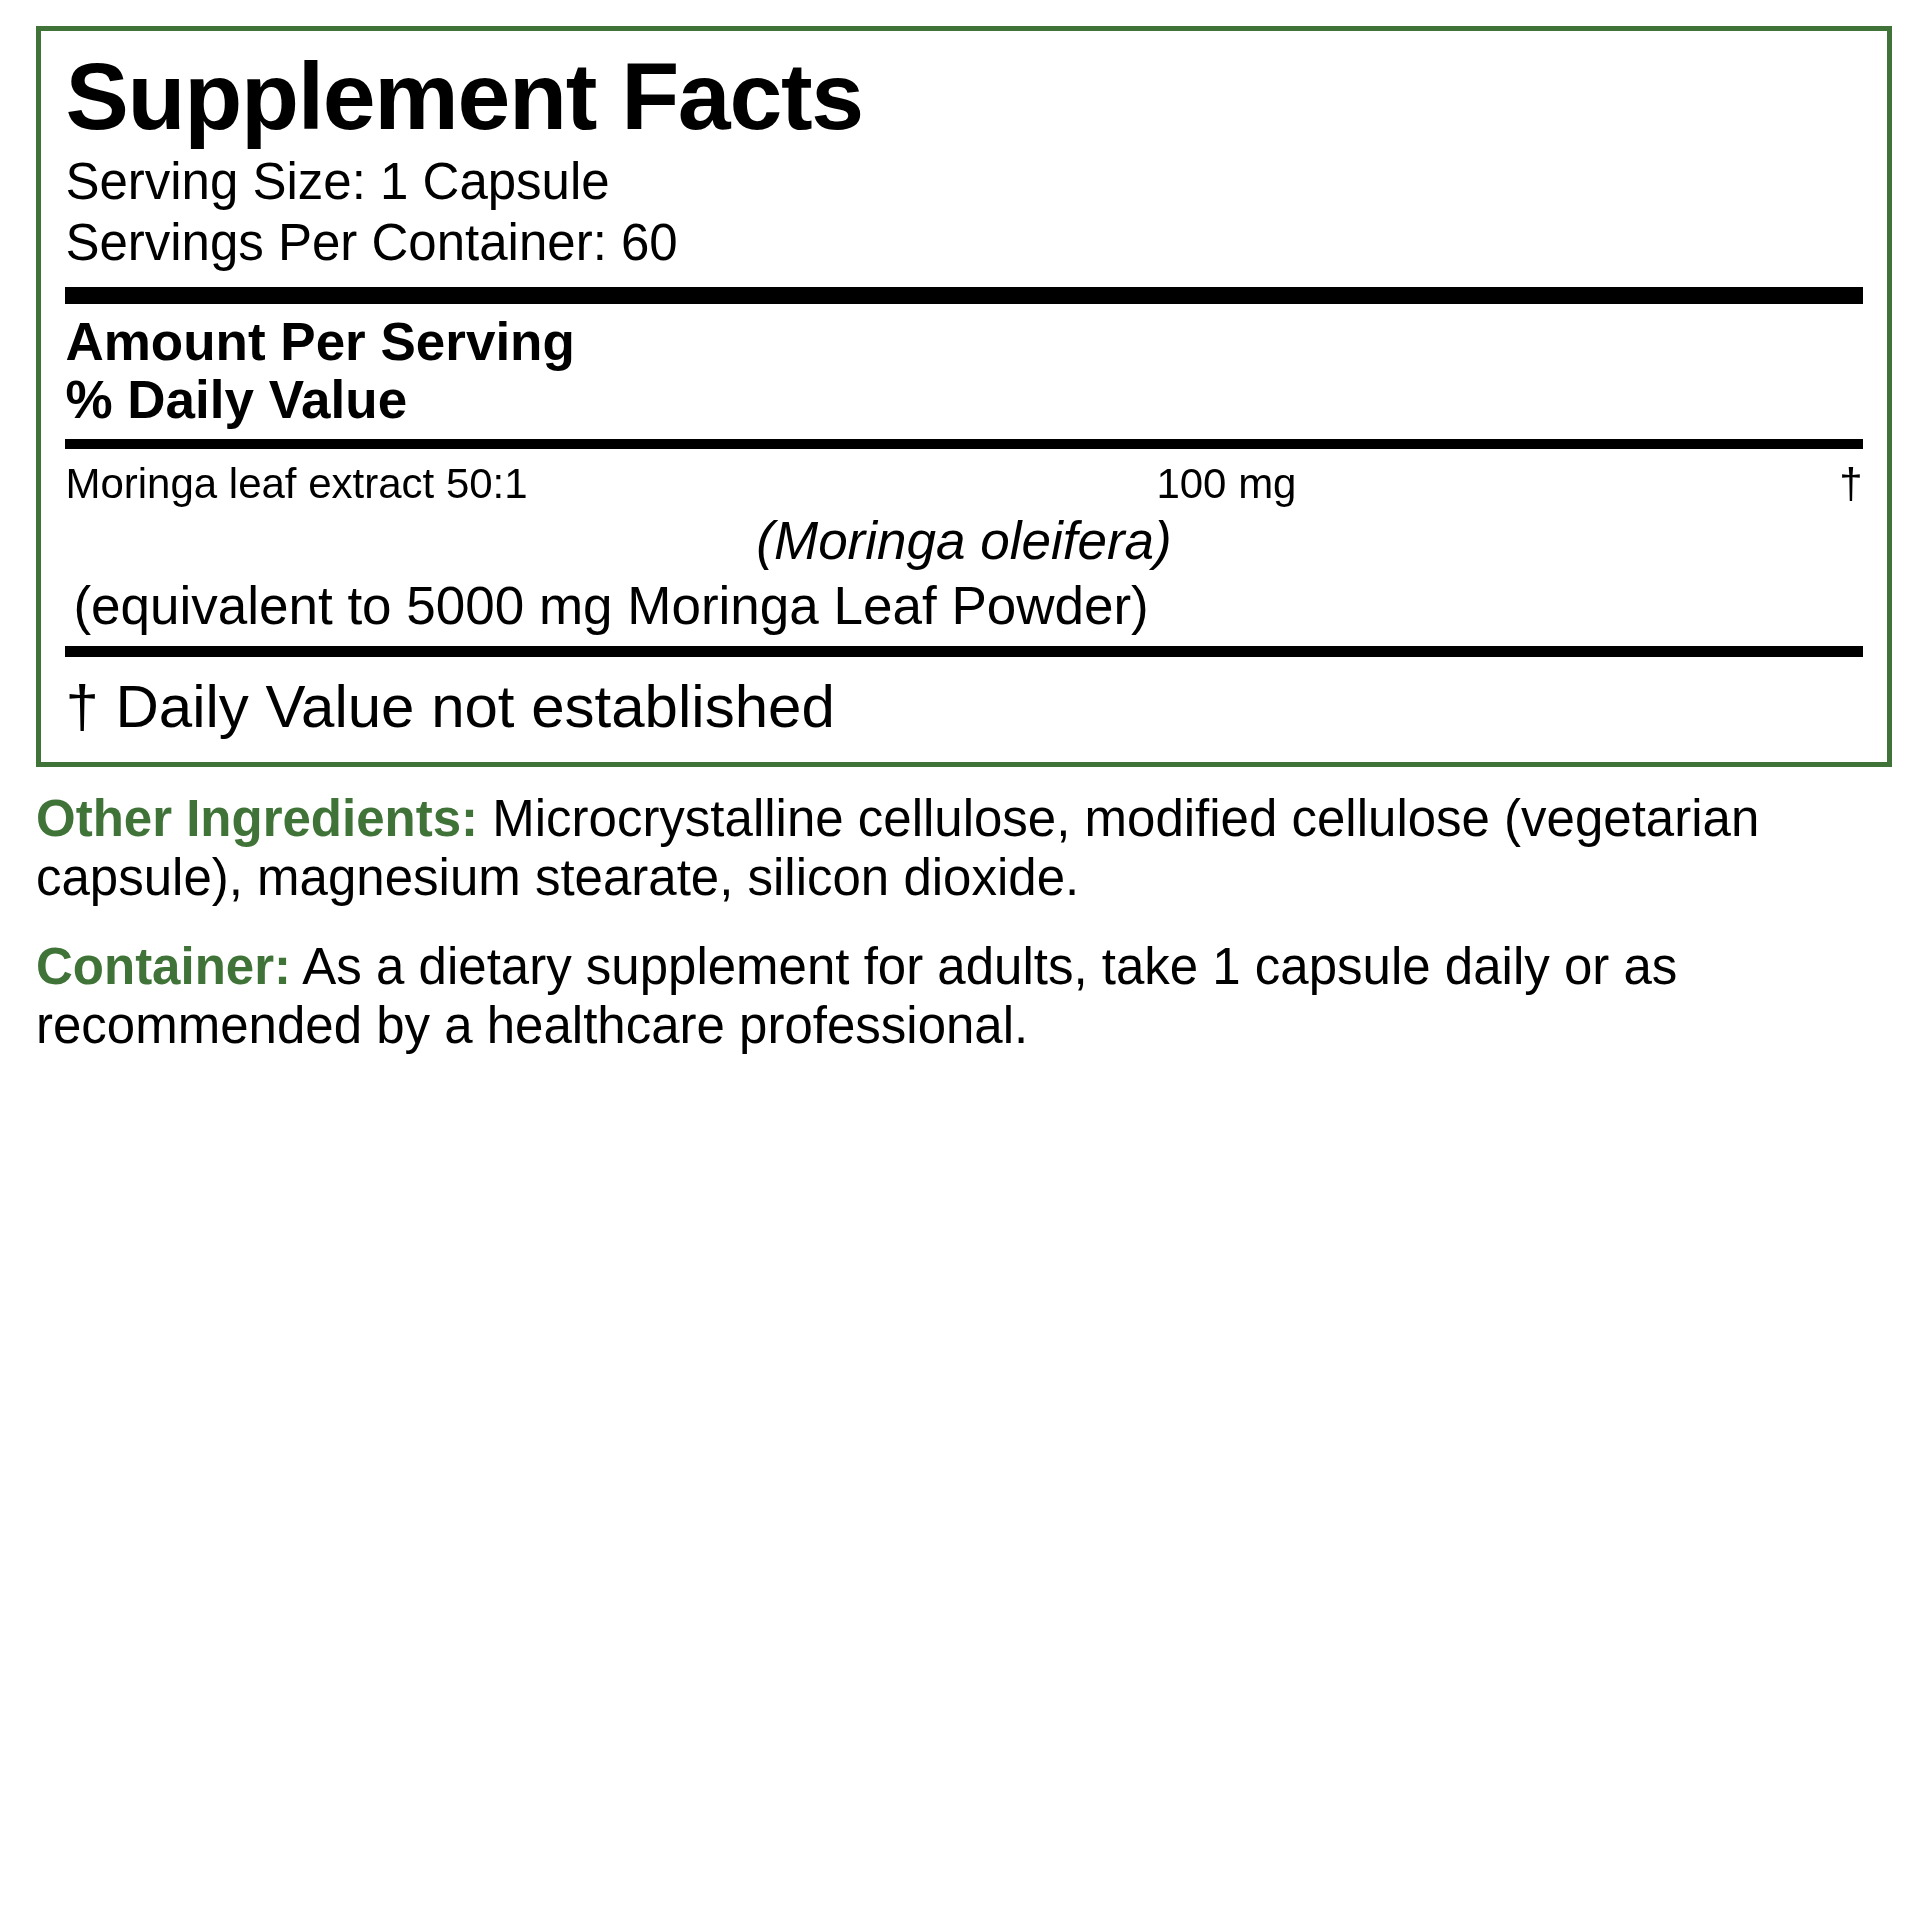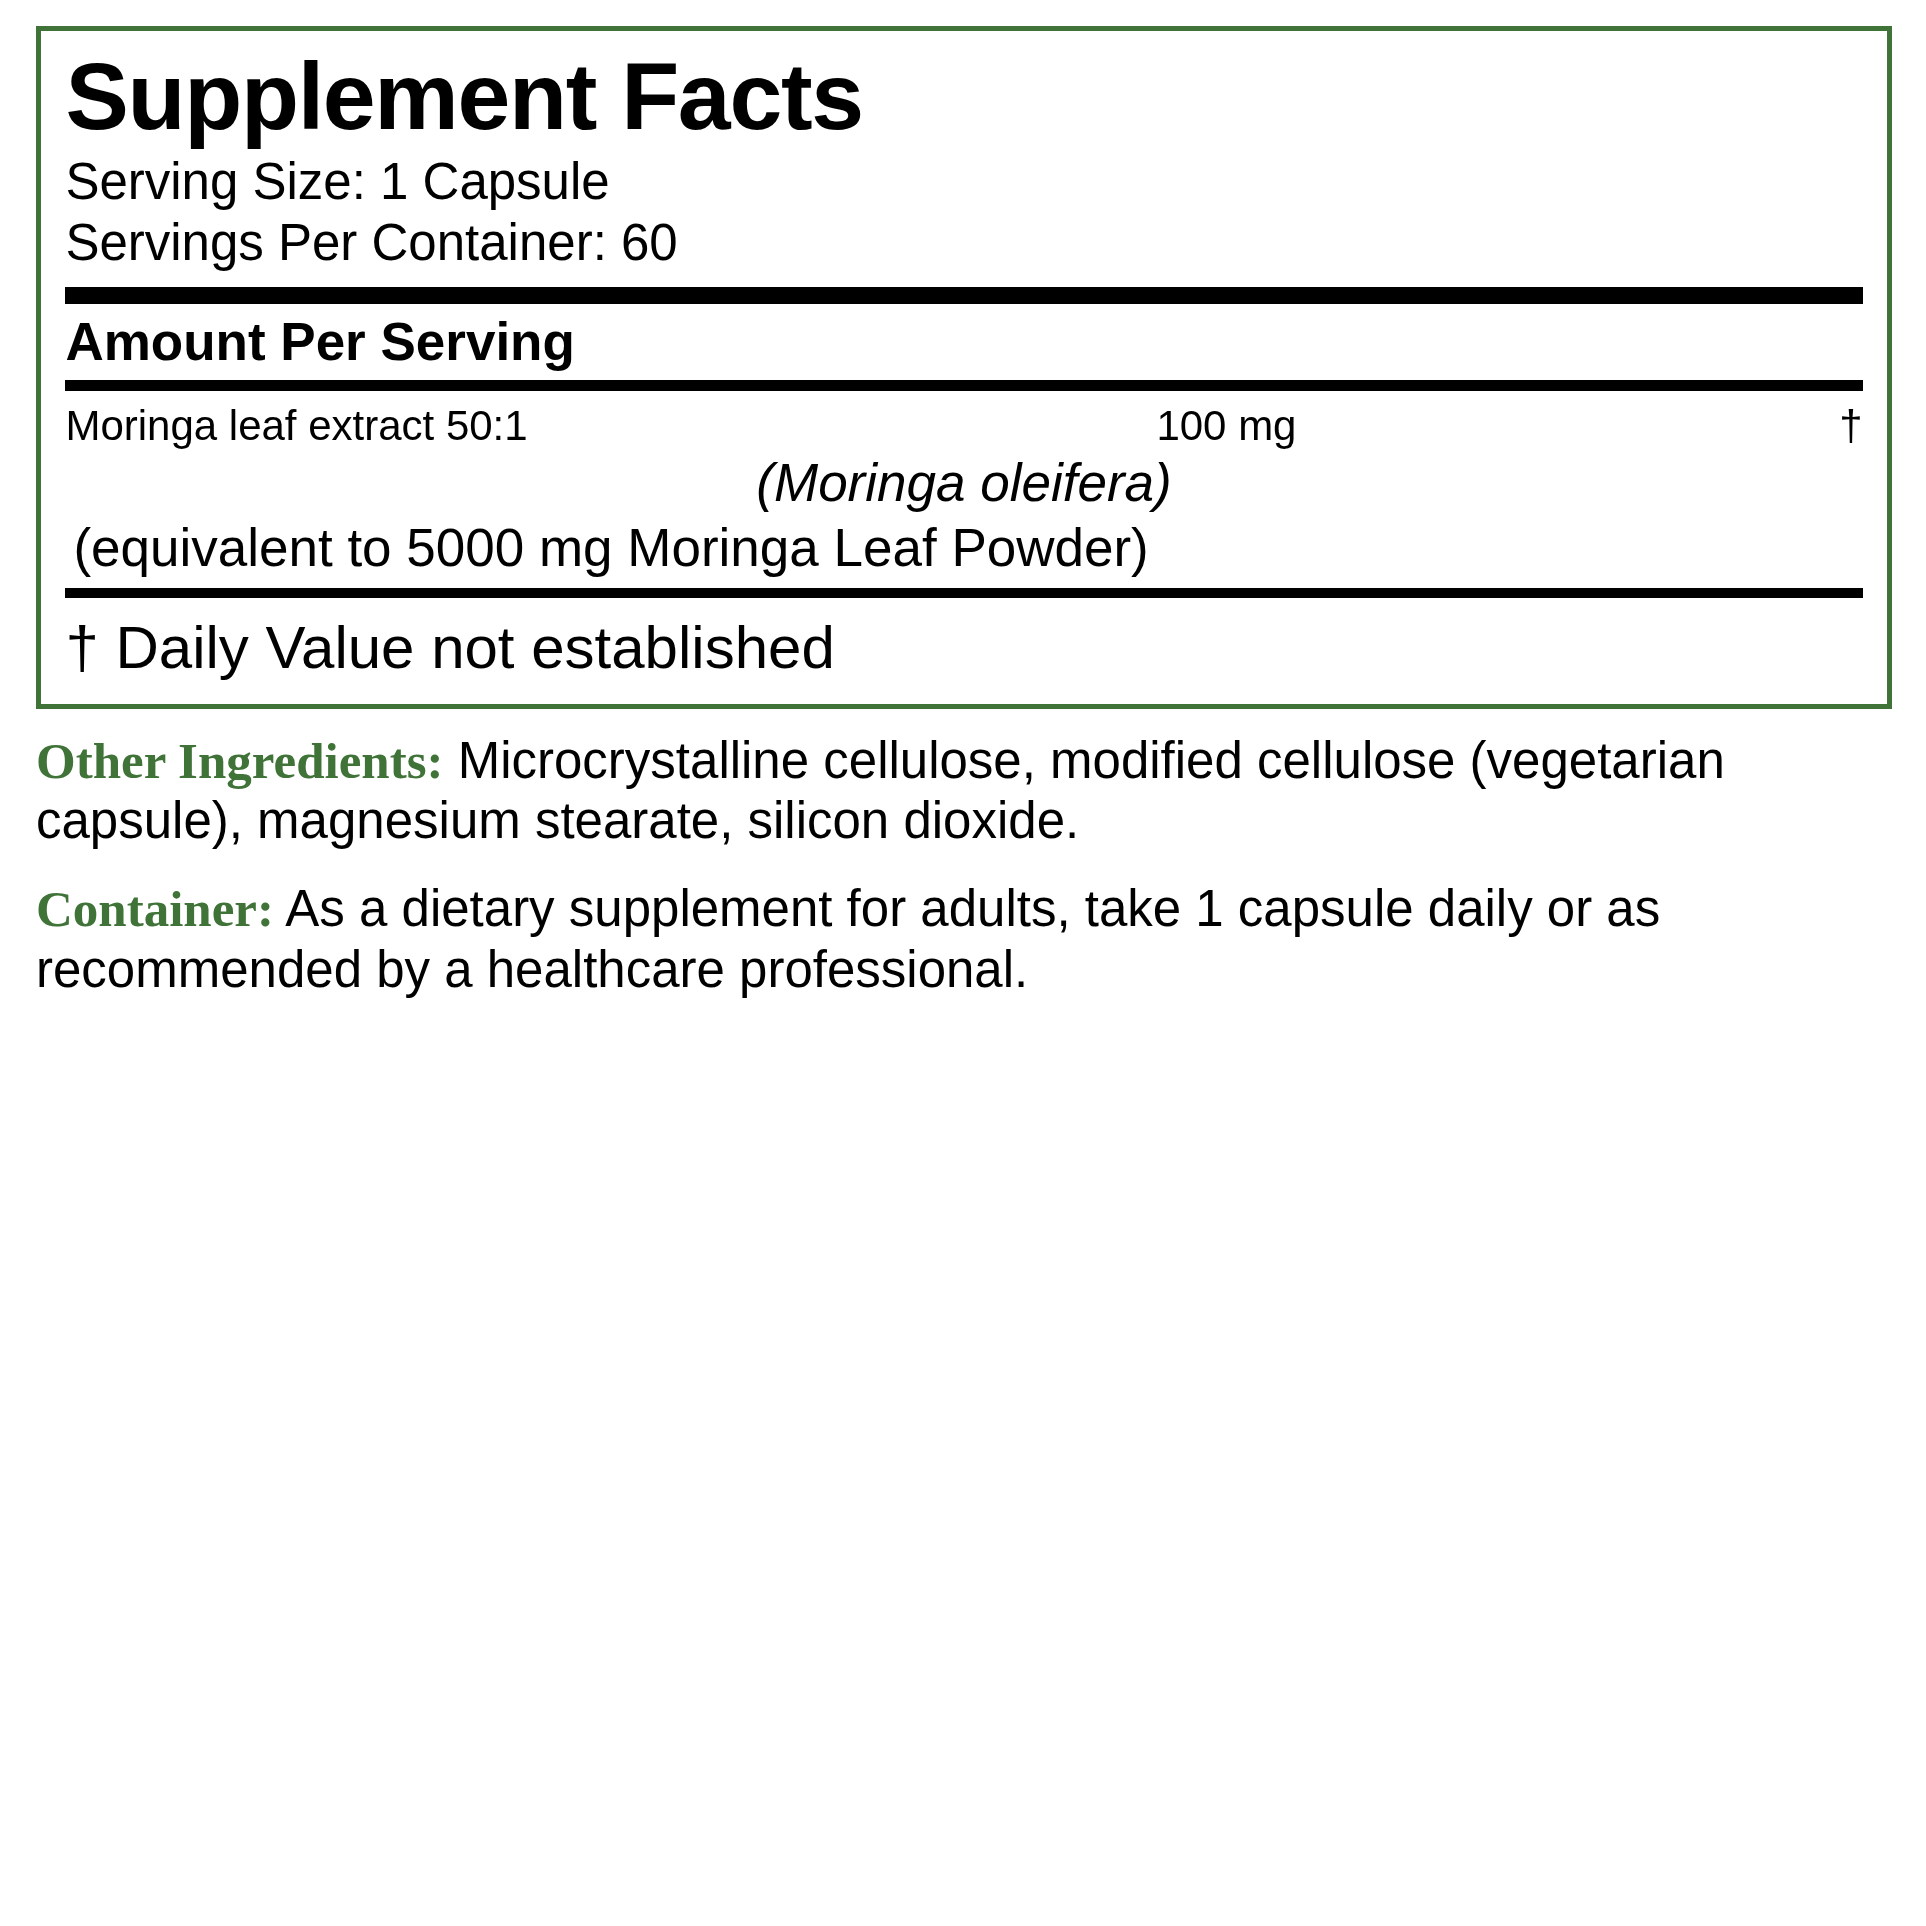--- a/index.html
+++ b/index.html
@@ -110,39 +110,39 @@
   }
   .para {
     font-size: 51px;
     line-height: 1.16;
     margin: 0 0 29.5px 0;
     font-weight: 400;
   }
   .para-label {
     color: #3f7337;
     font-weight: 700;
-    font-family: Liberation Serif, serif;
   }
 </style>
 </head>
 <body>
 
 <div class="page">
 
   <div class="facts-panel">
 
     <div class="facts-title">Supplement Facts</div>
 
     <div class="serving-line">Serving Size: 1 Capsule</div>
     <div class="serving-line">Servings Per Container: 60</div>
 
     <div class="rule-thick"></div>
 
     <div class="row-flex hdr-row">
       <div class="hdr-left">Amount Per Serving</div>
+      <div class="hdr-right">% Daily Value</div>
     </div>
 
     <div class="rule-medium"></div>
 
     <div class="nutrient-block">
       <div class="nutrient-line1">
         <span class="nutrient-name">Moringa leaf extract 50:1</span>
         <span class="nutrient-amount">100 mg</span>
         <span class="nutrient-dv">†</span>
       </div>

